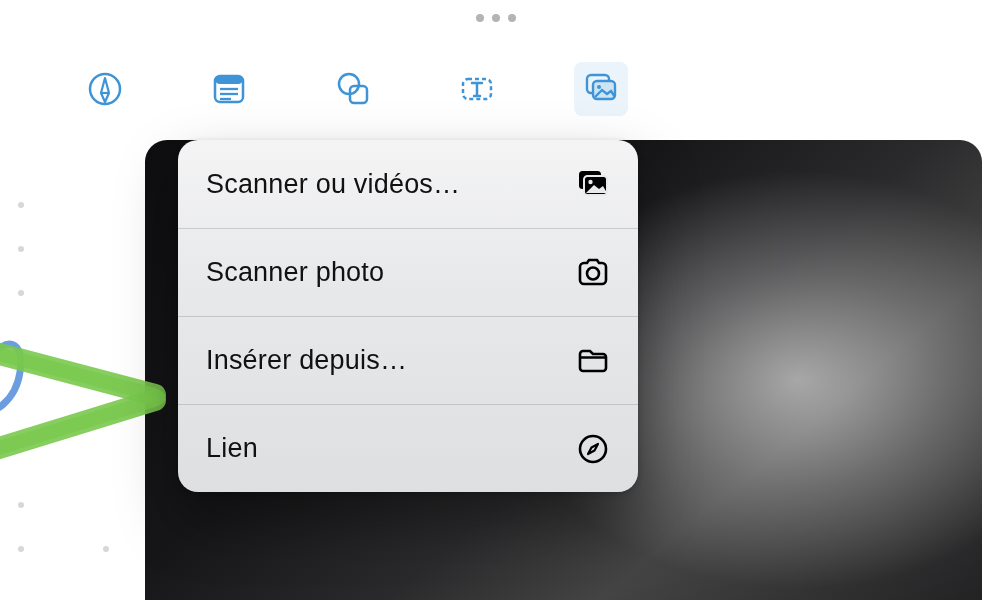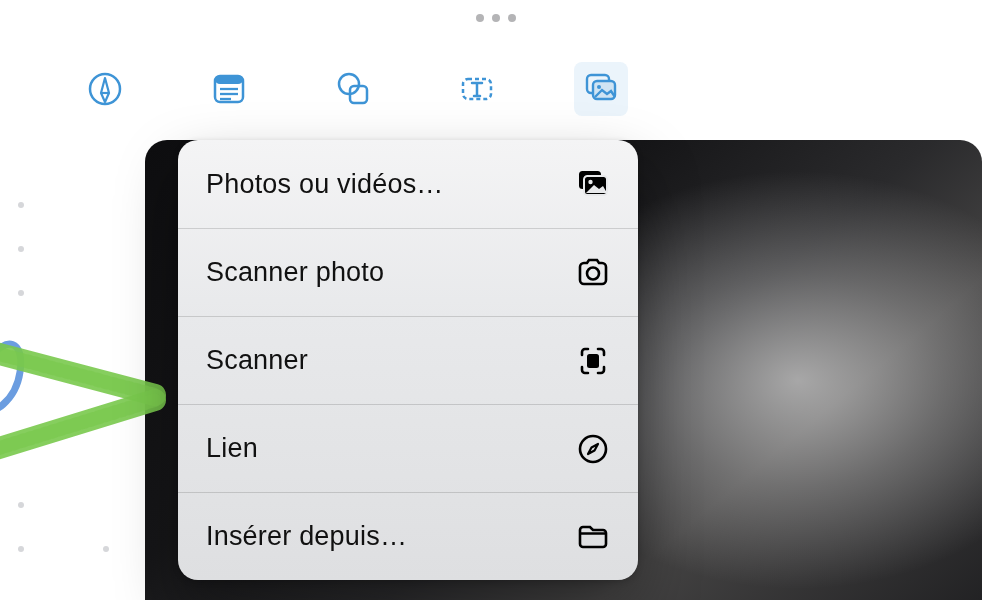--- a/index.html
+++ b/index.html
@@ -128,66 +128,57 @@
         <path d="M35 45 L225 95" stroke-width="14" stroke-dasharray="3 5" opacity="0.7"></path>
         <path d="M30 160 L225 100" stroke-width="22" opacity="0.9"></path>
         <path d="M30 160 L225 100" stroke-width="14" stroke-dasharray="3 5" opacity="0.7"></path>
       </g>
     </svg>
   </div>
 
   <div class="popover">
 
     <div class="menu-item">
-      <span class="lbl">Photos ou vidéos…</span>
+      <span class="lbl">Scanner ou vidéos…</span>
       <span class="ic">
         <svg viewBox="0 0 34 34">
           <rect x="3" y="4" width="22" height="18" rx="3.5" fill="#000"></rect>
           <rect x="8" y="9" width="23" height="19" rx="3.5" fill="#000" stroke="#e8e9eb" stroke-width="2"></rect>
           <circle cx="14.5" cy="15" r="2.2" fill="#e8e9eb"></circle>
           <path d="M10 26 L18 18 L23 22 L27 19 L31 26 Z" fill="#e8e9eb"></path>
         </svg>
       </span>
     </div>
 
     <div class="menu-item">
       <span class="lbl">Scanner photo</span>
       <span class="ic">
         <svg viewBox="0 0 34 34">
           <path d="M4 11 a4 4 0 0 1 4-4 h3 l2-3 h8 l2 3 h3 a4 4 0 0 1 4 4 v13 a4 4 0 0 1-4 4 H8 a4 4 0 0 1-4-4 Z" fill="none" stroke="#000" stroke-width="2.6"></path>
           <circle cx="17" cy="17.5" r="6" fill="none" stroke="#000" stroke-width="2.6"></circle>
         </svg>
       </span>
     </div>
 
+
     <div class="menu-item">
-      <span class="lbl">Scanner</span>
+      <span class="lbl">Insérer depuis…</span>
       <span class="ic">
         <svg viewBox="0 0 34 34">
-          <path d="M6 11 V8 a3 3 0 0 1 3-3 h3 M28 11 V8 a3 3 0 0 0-3-3 h-3 M6 23 v3 a3 3 0 0 0 3 3 h3 M28 23 v3 a3 3 0 0 1-3 3 h-3" fill="none" stroke="#000" stroke-width="2.6" stroke-linecap="round"></path>
-          <rect x="11" y="10" width="12" height="14" rx="2.5" fill="#000"></rect>
+          <path d="M4 10 a3 3 0 0 1 3-3 h7 l3 3 h10 a3 3 0 0 1 3 3 v11 a3 3 0 0 1-3 3 H7 a3 3 0 0 1-3-3 Z" fill="none" stroke="#000" stroke-width="2.6"></path>
+          <line x1="4" y1="13.5" x2="30" y2="13.5" stroke="#000" stroke-width="2.4"></line>
         </svg>
       </span>
     </div>
 
     <div class="menu-item">
       <span class="lbl">Lien</span>
       <span class="ic">
         <svg viewBox="0 0 34 34">
           <circle cx="17" cy="17" r="13" fill="none" stroke="#000" stroke-width="2.6"></circle>
           <path d="M22 12 L18.5 18.5 L12 22 L15.5 15.5 Z" fill="none" stroke="#000" stroke-width="2.2" stroke-linejoin="round"></path>
         </svg>
       </span>
     </div>
 
-    <div class="menu-item">
-      <span class="lbl">Insérer depuis…</span>
-      <span class="ic">
-        <svg viewBox="0 0 34 34">
-          <path d="M4 10 a3 3 0 0 1 3-3 h7 l3 3 h10 a3 3 0 0 1 3 3 v11 a3 3 0 0 1-3 3 H7 a3 3 0 0 1-3-3 Z" fill="none" stroke="#000" stroke-width="2.6"></path>
-          <line x1="4" y1="13.5" x2="30" y2="13.5" stroke="#000" stroke-width="2.4"></line>
-        </svg>
-      </span>
-    </div>
-
   </div>
 
 </div>
 
 </body></html>

